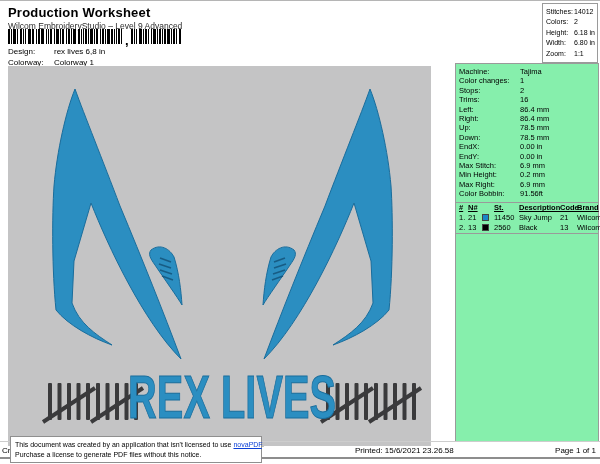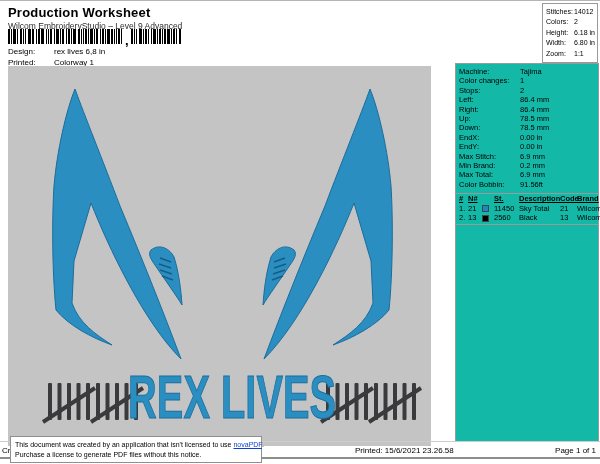--- a/index.html
+++ b/index.html
@@ -18,21 +18,21 @@
   .meta-label{width:46px;}
 
   
   .summary{position:absolute;left:542px;top:2px;width:56px;height:60px;border:1px solid #9a9a9a;
            box-sizing:border-box;padding:3px 0 0 3px;font-size:7px;}
   .sum-row{display:flex;height:10.4px;line-height:10.4px;}
   .sum-label{width:28px;}
 
   
   .panel{position:absolute;left:455px;top:62px;width:144px;height:378px;border:1px solid #9a9a9a;
-         border-bottom:none;box-sizing:border-box;font-size:7.5px;background:#14b8a6;}
+         border-bottom:none;box-sizing:border-box;font-size:7.5px;background:#86efac;}
   .info{padding:3px 3px 2px 3px;}
   .info-row{display:flex;height:9.4px;line-height:9.4px;}
   .info-label{width:61px;}
   .divider{border-top:1px solid #9a9a9a;margin-top:2px;}
   .stopseq-title{padding:1px 3px 0 3px;height:10px;line-height:10px;}
   .seq{padding:0 1px 0 3px;}
   .seq-row{display:grid;grid-template-columns:9px 14px 12px 25px 41px 17px 27px;
            height:9.6px;line-height:9.6px;align-items:center;}
   .seq-head .c{text-decoration:underline;font-weight:bold;}
   .ra{text-align:right;padding-right:18px;}
@@ -121,21 +121,21 @@
       <span class="bc-bar" style="width: 2px; margin-right: 1px;"></span>
       <span class="bc-bar" style="width: 1px; margin-right: 2px;"></span>
       <span class="bc-bar" style="width: 2px; margin-right: 0px;"></span>
     </div>
   <div class="meta">
     <div class="meta-row">
       <span class="meta-label">Design:</span>
       <span>rex lives 6,8 in</span>
     </div>
     <div class="meta-row">
-      <span class="meta-label">Printed:</span>
+      <span class="meta-label">Colorway:</span>
       <span>Colorway 1</span>
     </div>
   </div>
 
   <div class="summary">
     <div class="sum-row">
         <span class="sum-label">Stitches:</span>
         <span>14012</span>
       </div>
     <div class="sum-row">
@@ -164,20 +164,24 @@
         </div>
       <div class="info-row">
           <span class="info-label">Color changes:</span>
           <span>1</span>
         </div>
       <div class="info-row">
           <span class="info-label">Stops:</span>
           <span>2</span>
         </div>
       <div class="info-row">
+          <span class="info-label">Trims:</span>
+          <span>16</span>
+        </div>
+      <div class="info-row">
           <span class="info-label">Left:</span>
           <span>86.4 mm</span>
         </div>
       <div class="info-row">
           <span class="info-label">Right:</span>
           <span>86.4 mm</span>
         </div>
       <div class="info-row">
           <span class="info-label">Up:</span>
           <span>78.5 mm</span>
@@ -192,25 +196,25 @@
         </div>
       <div class="info-row">
           <span class="info-label">EndY:</span>
           <span>0.00 in</span>
         </div>
       <div class="info-row">
           <span class="info-label">Max Stitch:</span>
           <span>6.9 mm</span>
         </div>
       <div class="info-row">
-          <span class="info-label">Min Brand:</span>
+          <span class="info-label">Min Height:</span>
           <span>0.2 mm</span>
         </div>
       <div class="info-row">
-          <span class="info-label">Max Total:</span>
+          <span class="info-label">Max Right:</span>
           <span>6.9 mm</span>
         </div>
       <div class="info-row">
           <span class="info-label">Color Bobbin:</span>
           <span>91.56ft</span>
         </div>
     </div>
     <div class="divider"></div>
     <div class="seq">
       <div class="seq-row seq-head">
@@ -220,21 +224,21 @@
         <span class="c ra">St.</span>
         <span class="c">Description</span>
         <span class="c ra">Code</span>
         <span class="c">Brand</span>
       </div>
       <div class="seq-row">
         <span>1.</span>
         <span>21</span>
         <span class="swatch" style="background-color: rgb(26, 135, 200);"></span>
         <span class="ra">11450</span>
-        <span>Sky Total</span>
+        <span>Sky Jump</span>
         <span class="ra">21</span>
         <span>Wilcom</span>
       </div>
       <div class="seq-row">
         <span>2.</span>
         <span>13</span>
         <span class="swatch" style="background-color: rgb(0, 0, 0);"></span>
         <span class="ra">2560</span>
         <span>Black</span>
         <span class="ra">13</span>

